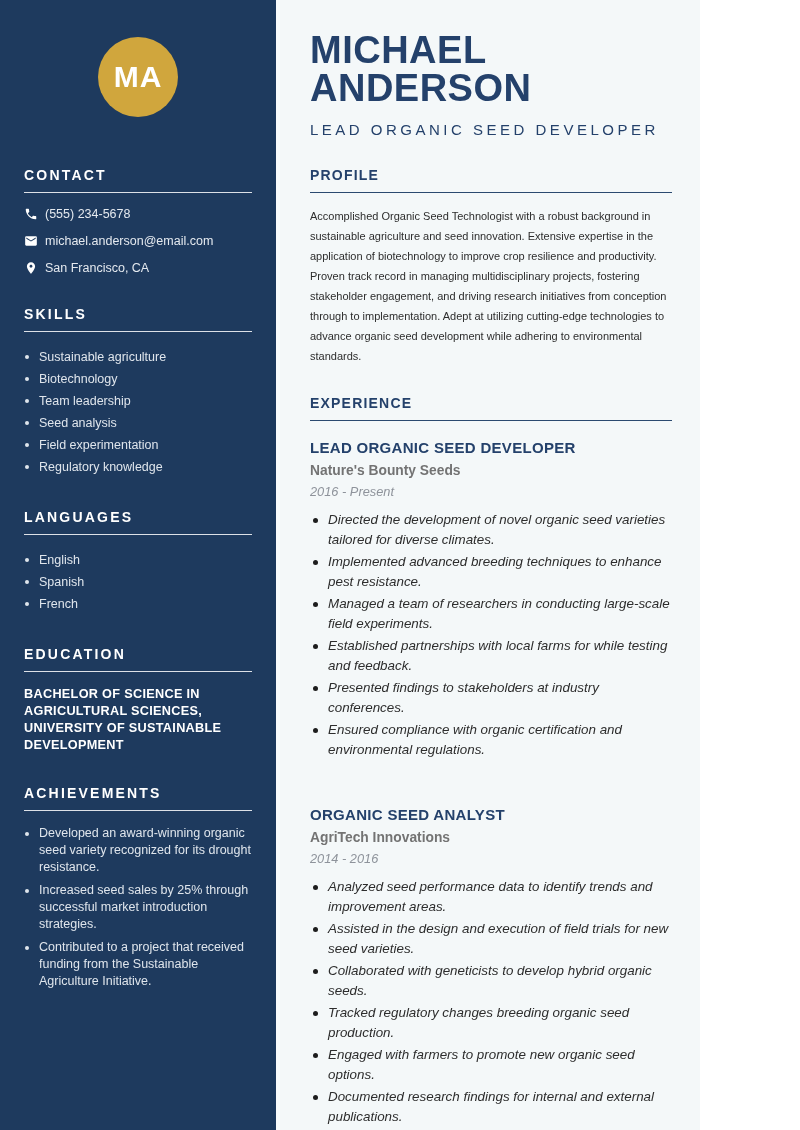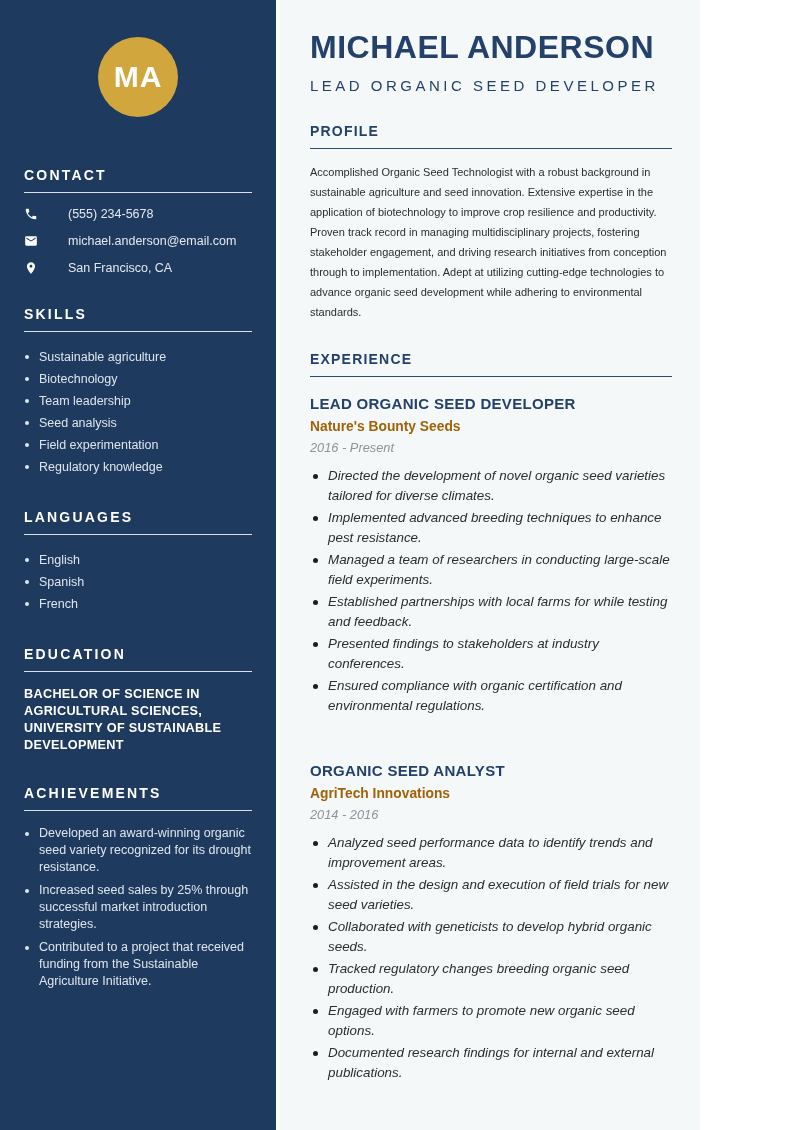--- a/index.html
+++ b/index.html
@@ -38,21 +38,21 @@
   .side-heading {
     color: #ffffff;
     font-size: 14px; font-weight: 700;
     letter-spacing: 2.2px;
     padding-bottom: 9px;
     border-bottom: 1px solid rgba(255,255,255,0.85);
     margin-bottom: 14px;
   }
   .contact-row {
     display: flex; align-items: center;
-    gap: 30px;
+    gap: 7px;
     margin-bottom: 13px;
     font-size: 12.5px;
     color: #e4e9ef;
   }
   .contact-row .cicon { width: 14px; height: 14px; flex: 0 0 14px; display: flex; }
   .contact-row svg { width: 14px; height: 14px; fill: #ffffff; }
 
   ul.side-list { list-style: none; }
   ul.side-list li {
     position: relative;
@@ -91,21 +91,21 @@
   }
 
   
   .main {
     flex: 1;
     background: #f4f8f9;
     padding: 31px 28px 0 30px;
   }
   .name {
     color: #24416b;
-    font-size: 32px;
+    font-size: 38px;
     font-weight: 700;
     letter-spacing: 0.5px;
     line-height: 1;
   }
   .job-subtitle {
     margin-top: 14px;
     color: #24416b;
     font-size: 15px;
     font-weight: 500;
     letter-spacing: 3.5px;
@@ -128,21 +128,21 @@
   .job { margin-top: 18px; }
   .job + .job { margin-top: 46px; }
   .job-title {
     color: #24416b;
     font-size: 15px;
     font-weight: 700;
     letter-spacing: 0.3px;
     margin-bottom: 7px;
   }
   .company {
-    color: #a16207;
+    color: #737373;
     font-size: 13.8px;
     font-weight: 700;
     margin-bottom: 6px;
   }
   .dates {
     color: #8e939b;
     font-size: 12.8px;
     font-style: italic;
     margin-bottom: 11px;
   }

